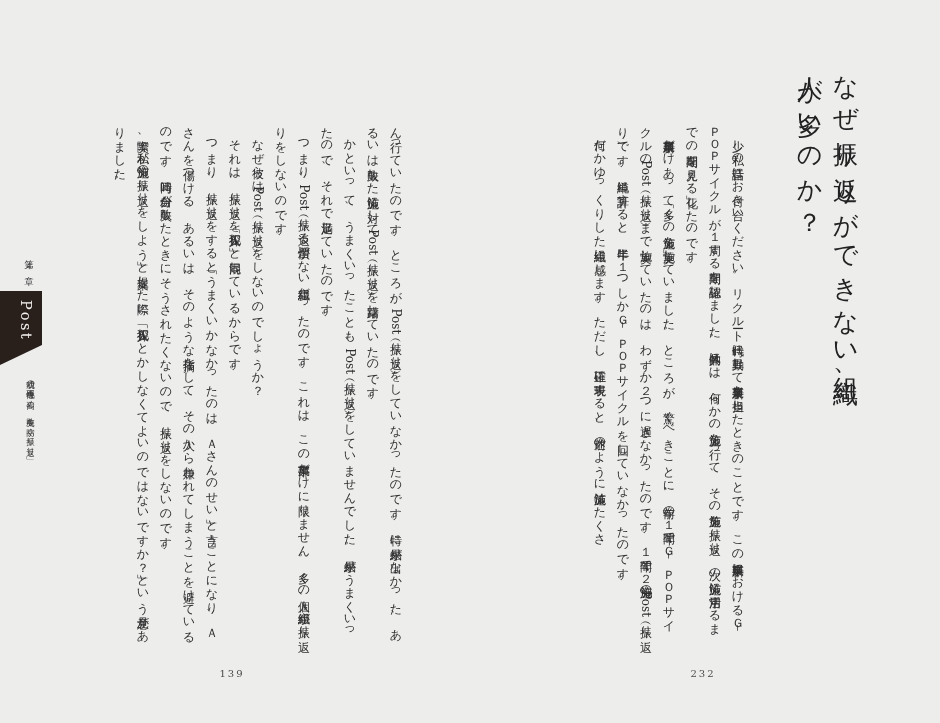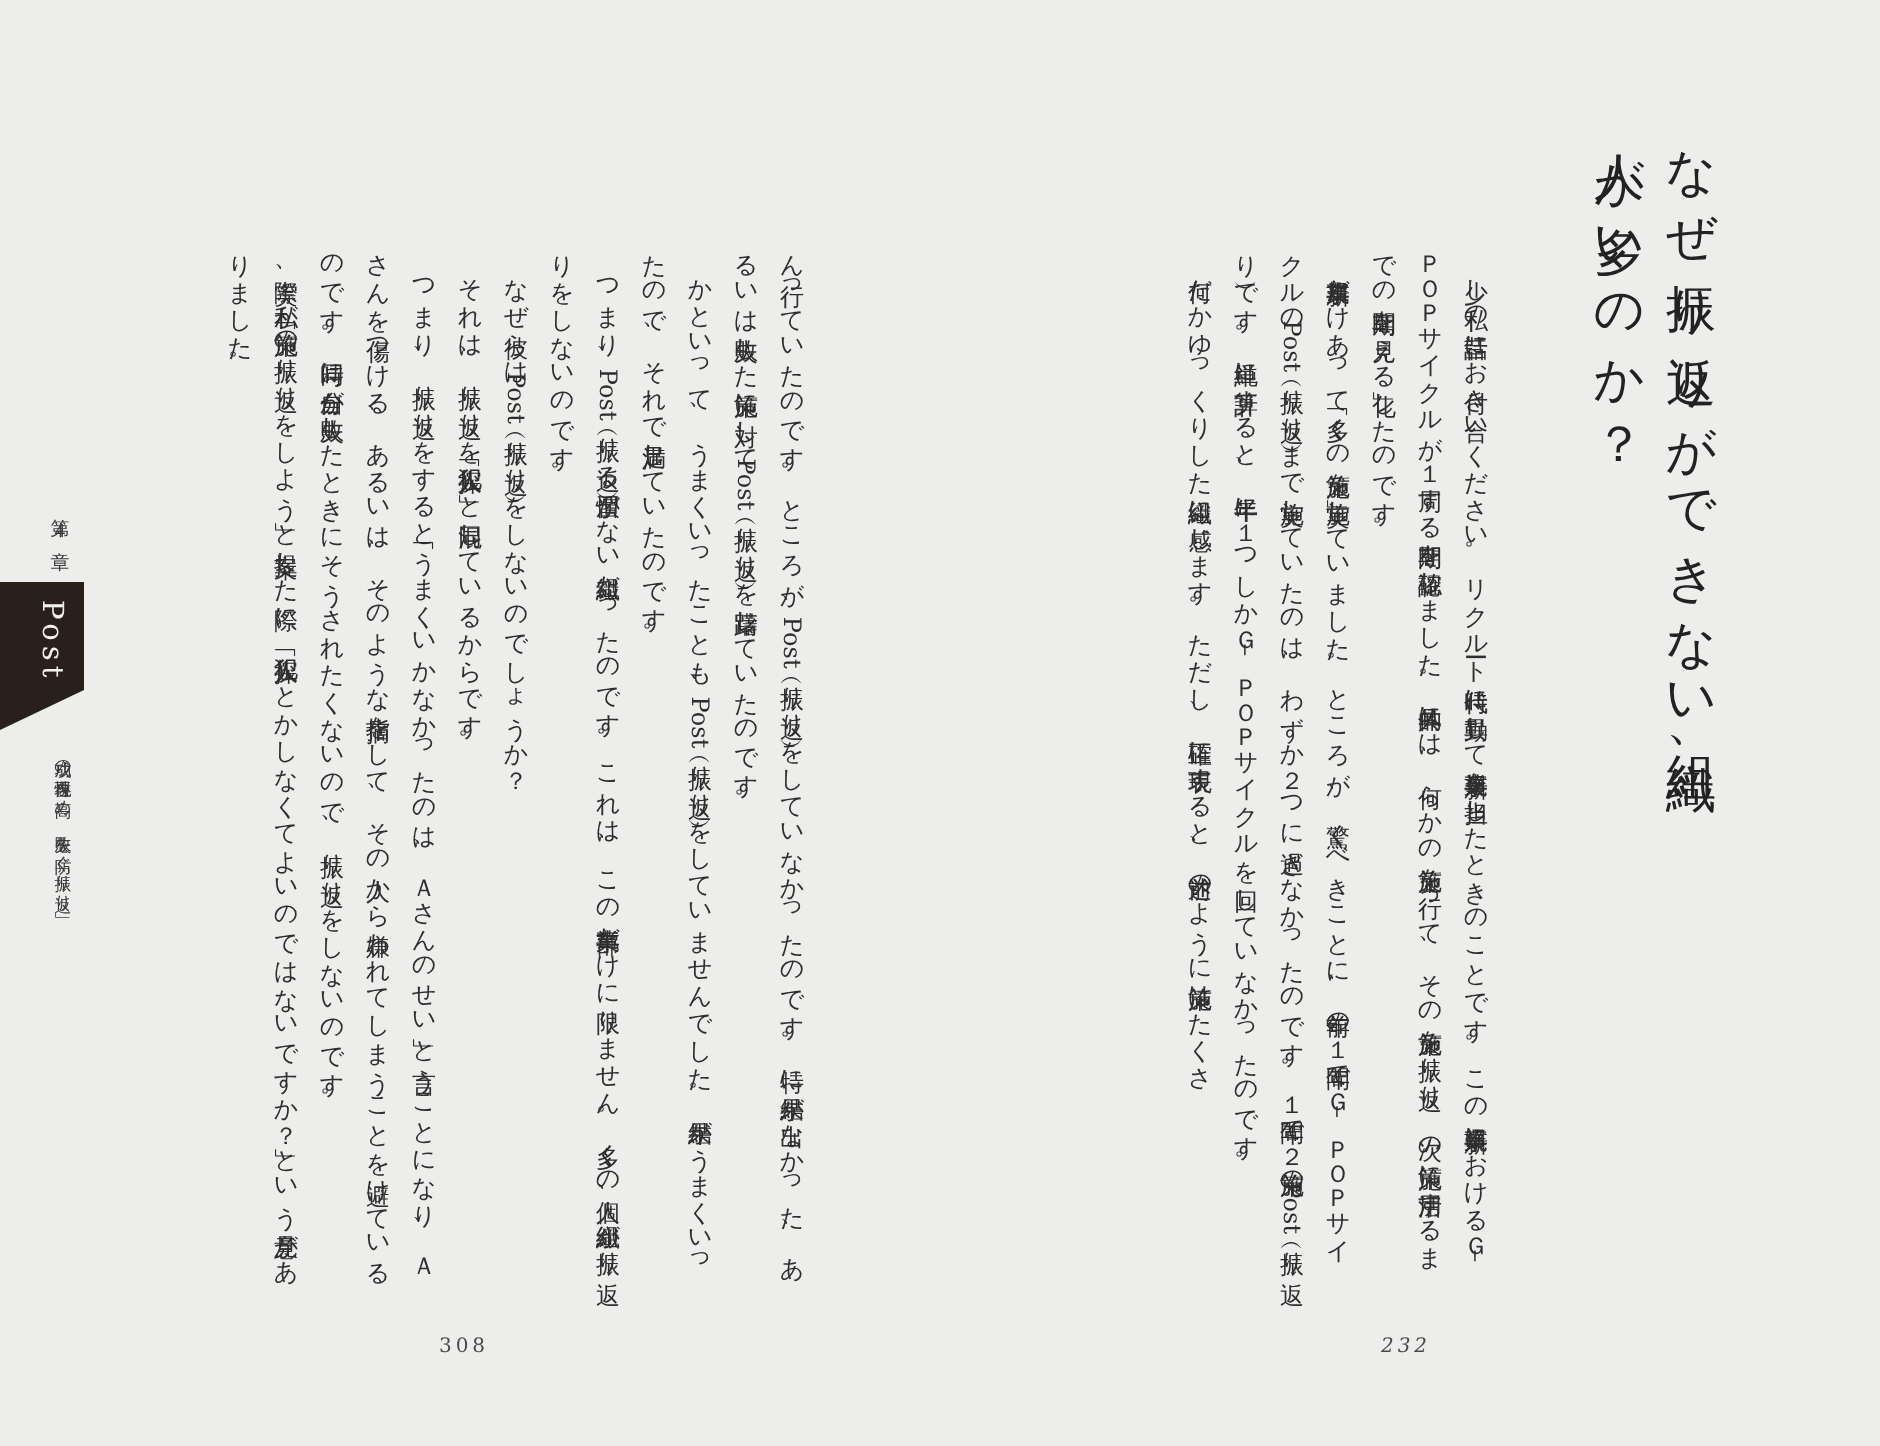--- a/index.html
+++ b/index.html
@@ -92,21 +92,21 @@
   .page-number {
     position: absolute;
     top: 668px;
     width: 44px;
     text-align: center;
     font-size: 10px;
     letter-spacing: 2px;
     color: var(--page-number);
   }
   .page-number.left  { left: 210px; }
-  .page-number.right { left: 681px; font-style: italic; }
+  .page-number.right { left: 681px; }
 </style>
 </head>
 <body>
 
 <div class="spread">
 
   <aside>
     <div class="chapter-label vert">第４章</div>
     <div class="chapter-tab">
       <span class="tab-text">Post</span>
@@ -128,16 +128,16 @@
   <section class="body-text page-left-text vert">
     <p class="no-indent">ん行っていたのです。ところが、Post（振り返り）をしていなかったのです。特に結果が出なかった、あるいは失敗した施策に対してPost（振り返り）を躊躇していたのです。</p>
     <p>かといって、うまくいったことも、Post（振り返り）をしていませんでした。結果がうまくいったので、それで満足していたのです。</p>
     <p>つまり、Post（振り返る）習慣がない組織だったのです。これは、この事業部だけに限りません。多くの個人、組織が振り返りをしないのです。</p>
     <p>なぜ彼らはPost（振り返り）をしないのでしょうか？</p>
     <p>それは、振り返りを「犯人探し」と混同しているからです。</p>
     <p>つまり、振り返りをすると「うまくいかなかったのは、Ａさんのせい」と言うことになり、Ａさんを傷つける、あるいは、そのような指摘をして、その人から嫌われてしまうことを避けているのです。同時に自分が失敗したときにそうされたくないので、振り返りをしないのです。</p>
     <p>実際、私が「施策の振り返りをしよう」と提案した際に、「犯人探しとかしなくてよいのではないですか？」という意見がありました。</p>
   </section>
 
-  <div class="page-number left">308</div>
+  <div class="page-number left">139</div>
   <div class="page-number right">232</div>
 
 </div>
 
 </body></html>

